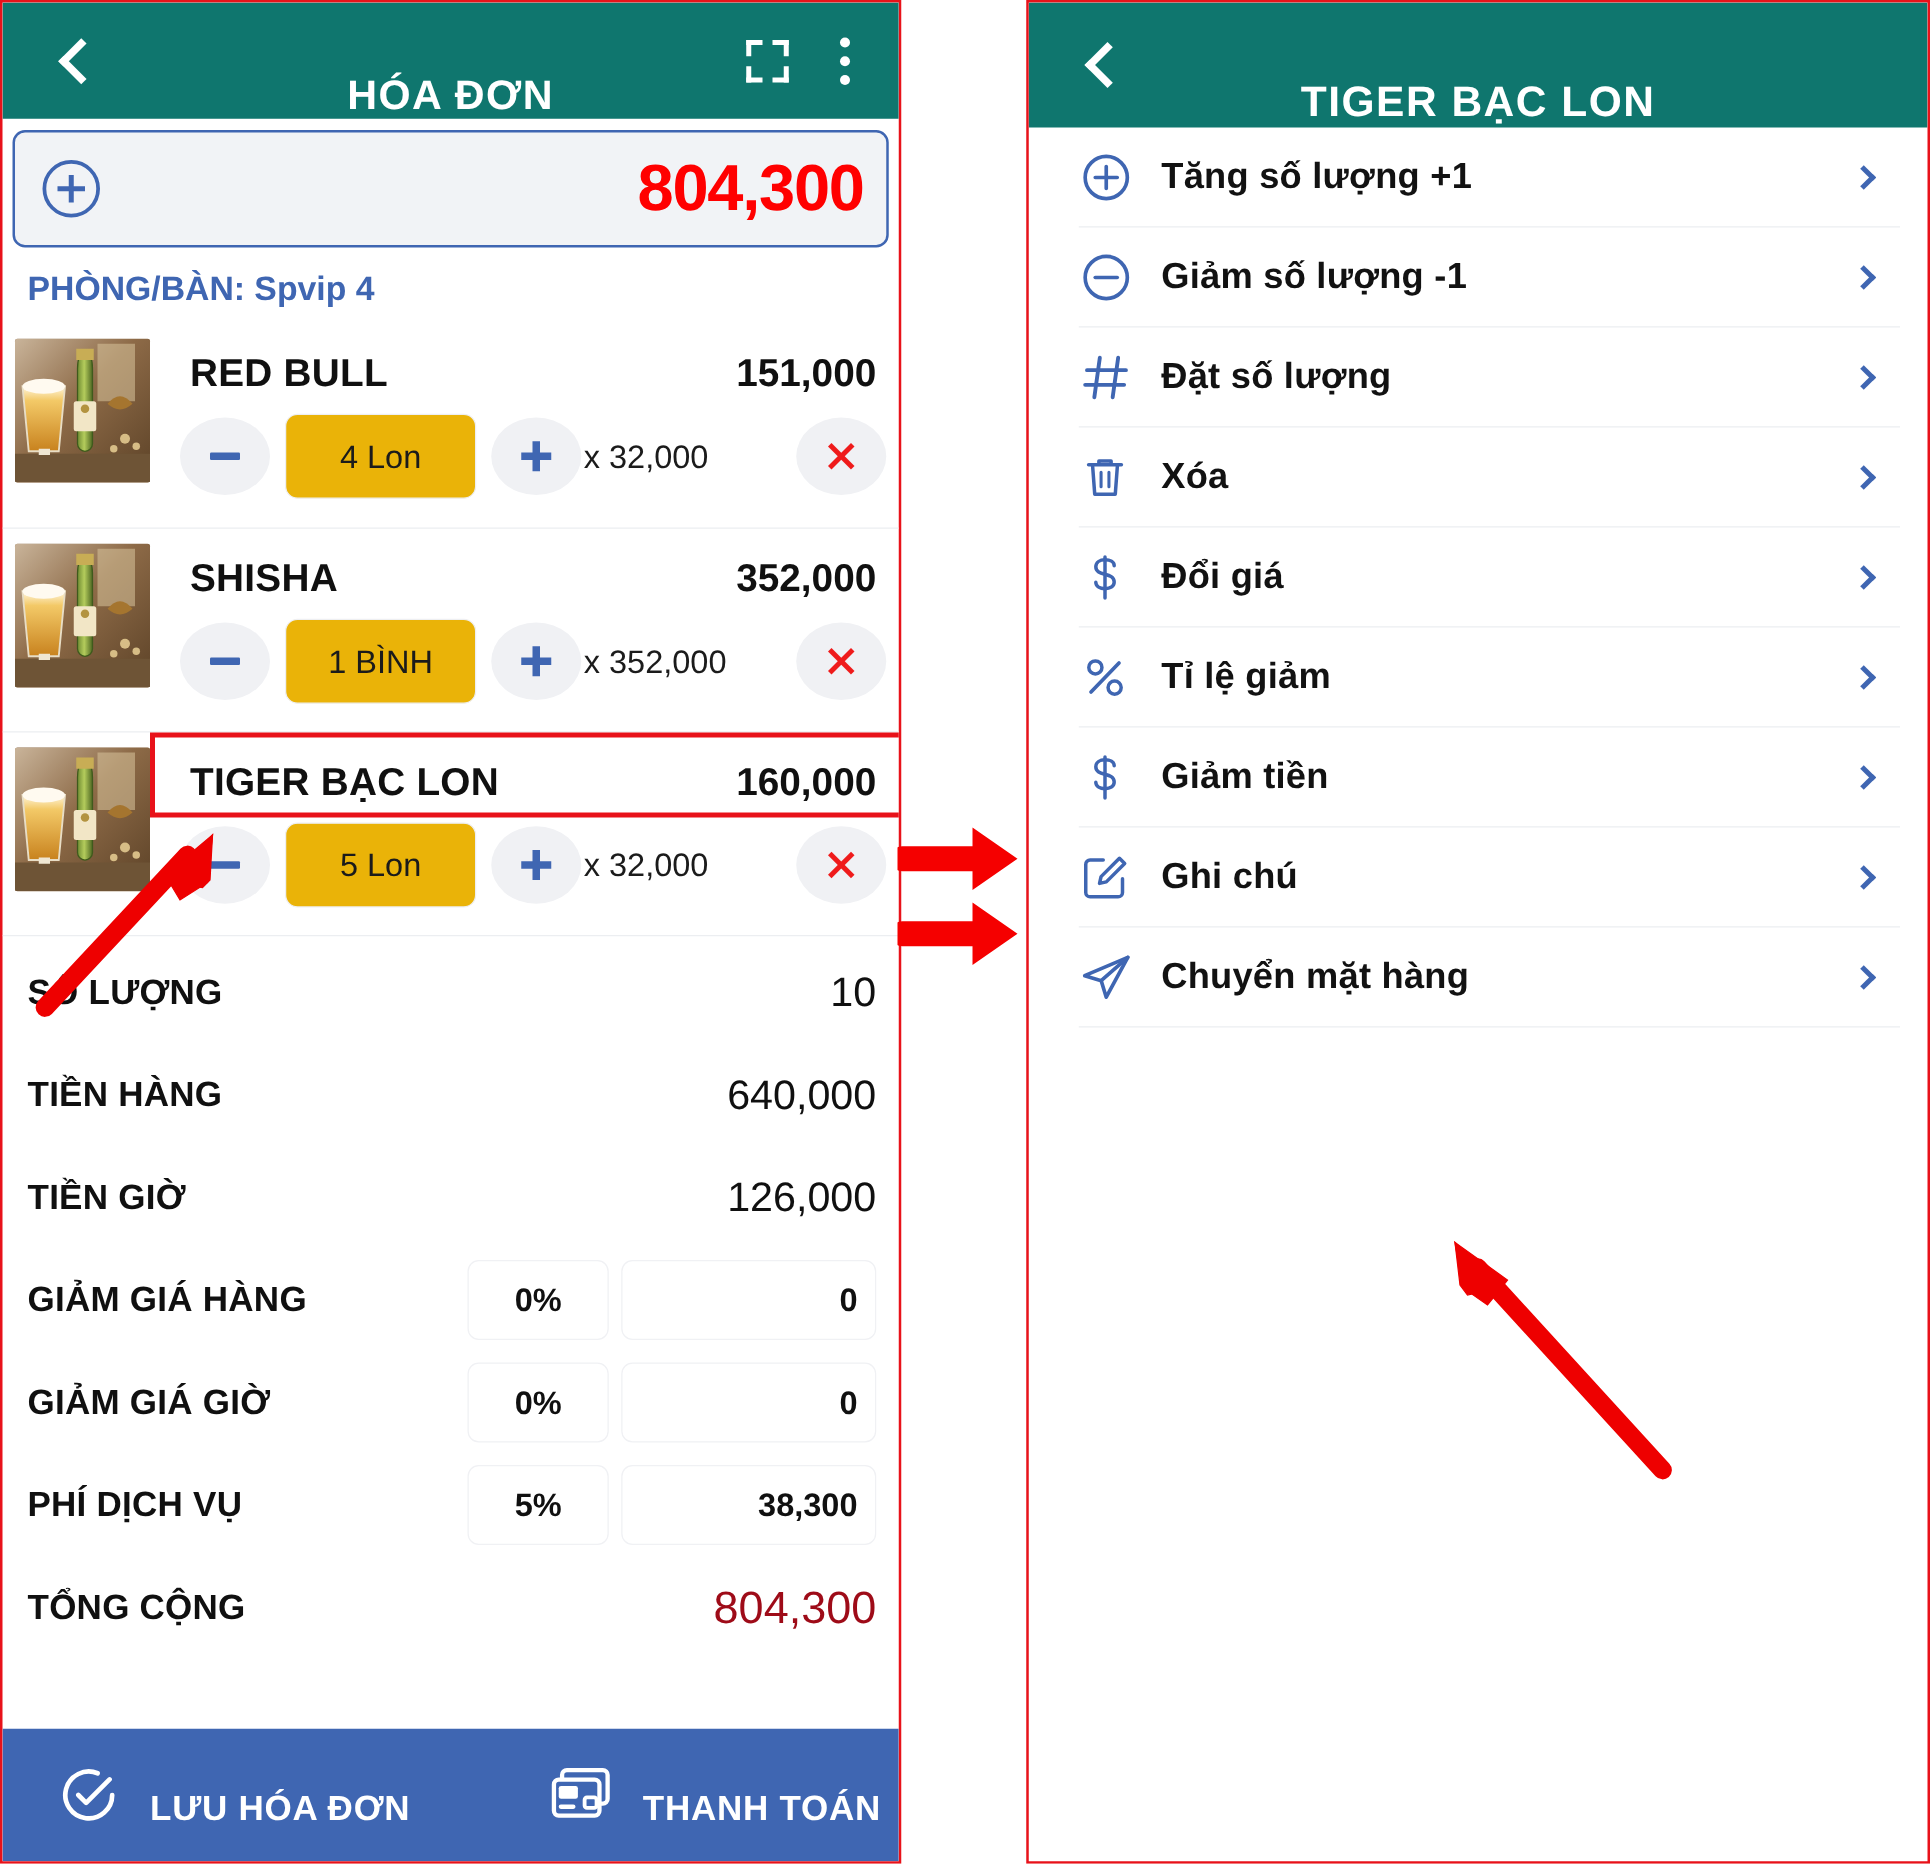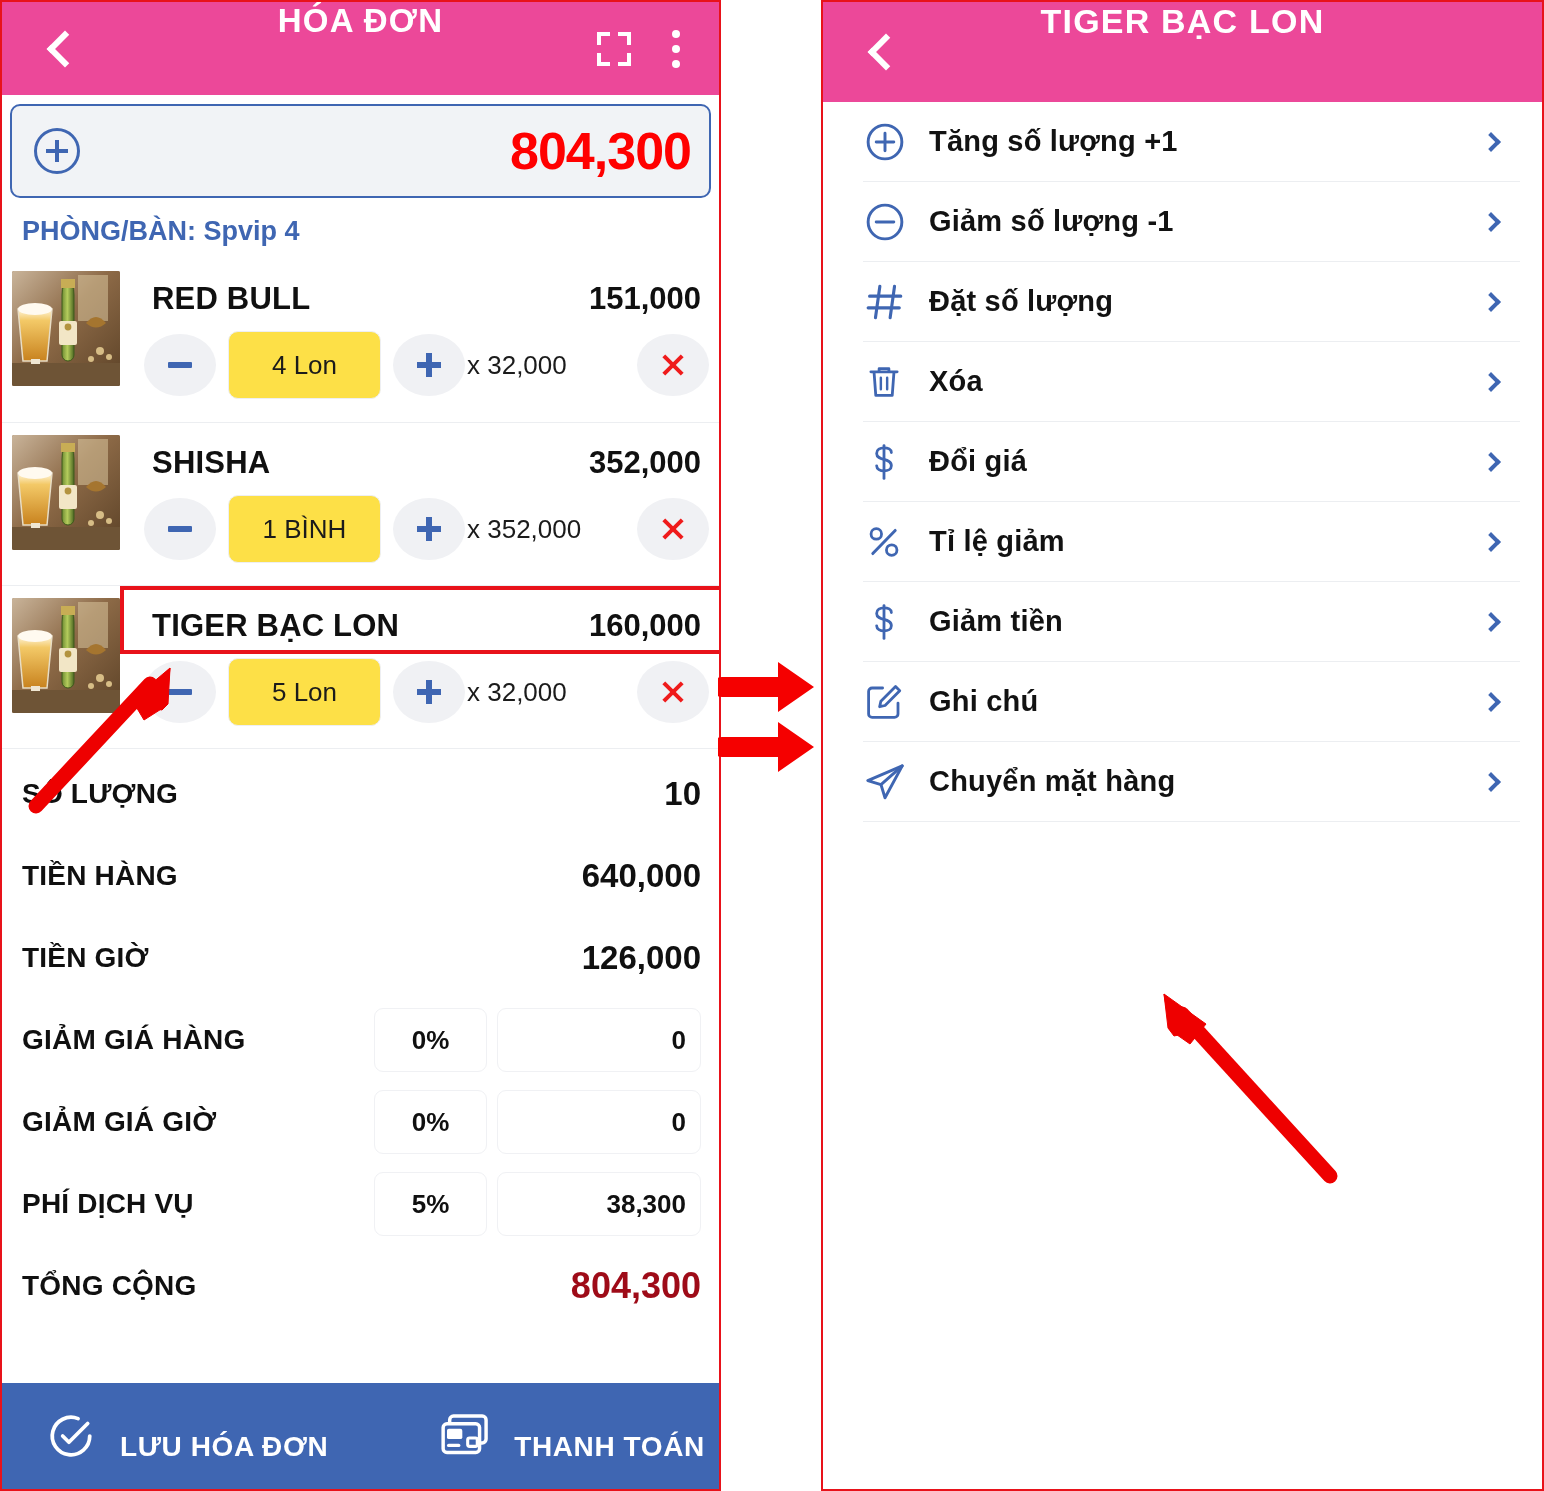--- a/index.html
+++ b/index.html
@@ -17,23 +17,23 @@
     background: #ffffff;
     border: 2px solid #e8121a;
     overflow: hidden;
   }
   #panel-left  { left: 0px;   top: 0px; width: 721px; height: 1491px; }
   #panel-right { left: 821px; top: 0px; width: 723px; height: 1491px; }
 
   
   .appbar {
     position: relative;
-    background: #ec4899;
+    background: #0f766e;
     display: flex;
-    align-items: flex-start;
+    align-items: flex-end;
     color: #ffffff;
     padding-left: 16px;
   }
   #appbar-left  { height: 93px; }
   #appbar-right { height: 100px; }
 
   .appbar-title {
     position: absolute;
     left: 0; right: 0;
     text-align: center;
@@ -147,21 +147,21 @@
   .x-g { position: relative; width: 26px; height: 26px; }
   .x-g::before, .x-g::after {
     content:""; position:absolute; left: 0; right: 0; top: 11px; height: 4px; background:#ef1b1b;
   }
   .x-g::before { transform: rotate(45deg); }
   .x-g::after  { transform: rotate(-45deg); }
 
   .qty-box {
     width: 153px; height: 68px;
     border: 1px solid #eeeff2; border-radius: 10px;
-    background: #fde047;
+    background: #eab308;
     display: flex; align-items: center; justify-content: center;
     font-size: 26px; color: #1b1b1b;
     margin: 0 12px;
     flex: none;
   }
   .unit-price { font-size: 26px; color: #1b1b1b; margin-left: 2px; }
   .ctrl-spacer { flex: 1; }
 
   .row-highlight {
     position: absolute;
@@ -170,21 +170,21 @@
     pointer-events: none;
   }
 
   
   .summary { border-top: 1px solid #eceef1; padding: 4px 18px 0 20px; }
   .sum-row {
     display: flex; align-items: center;
     height: 82px;
   }
   .sum-label { font-size: 28px; font-weight: bold; color: #101010; letter-spacing: .2px; }
-  .sum-value { margin-left: auto; font-size: 33px; font-weight: bold; color: #101010; }
+  .sum-value { margin-left: auto; font-size: 33px; font-weight: normal; color: #101010; }
   .sum-row.total .sum-value { color: #9e0b18; font-size: 36px; }
   .sum-fields { margin-left: auto; display: flex; gap: 10px; }
   .field-pct, .field-amt {
     height: 64px; border: 1px solid #f0f1f4; border-radius: 9px; background: #fff;
     display: flex; align-items: center;
     font-size: 26px; font-weight: bold; color: #101010;
   }
   .field-pct { width: 113px; justify-content: center; }
   .field-amt { width: 204px; justify-content: flex-end; padding-right: 14px; }
 

